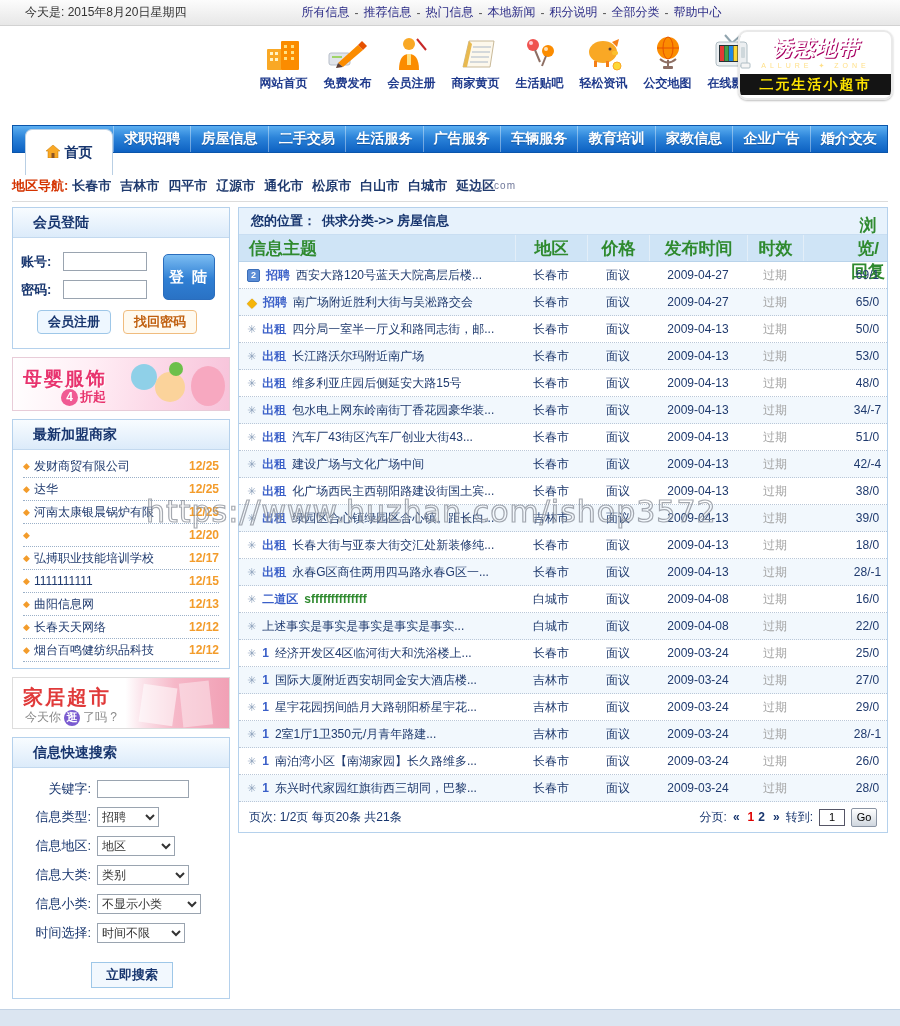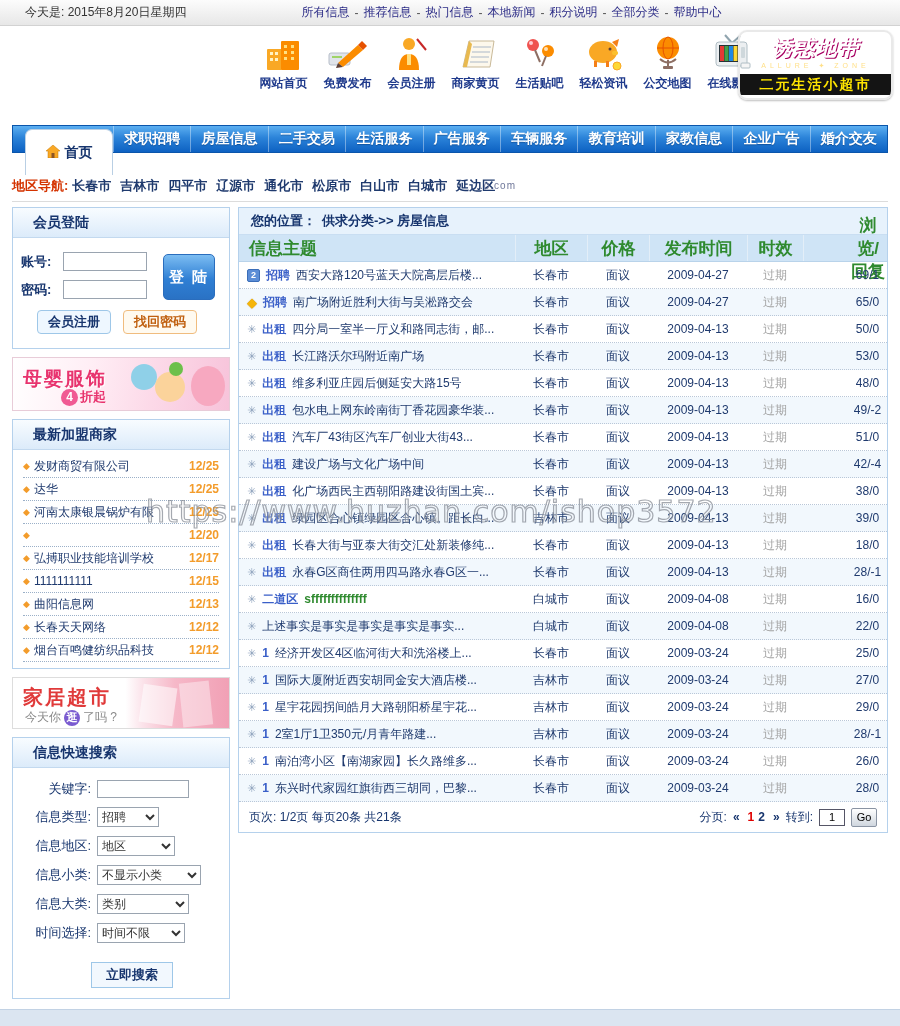--- a/index.html
+++ b/index.html
@@ -450,26 +450,26 @@
           </div>
           <div class="srow">
             <span class="slab">信息类型:</span>
             <select style="width: 62px;"><option>招聘</option></select>
           </div>
           <div class="srow">
             <span class="slab">信息地区:</span>
             <select style="width: 78px;"><option>地区</option></select>
           </div>
           <div class="srow">
+            <span class="slab">信息大类:</span>
+            <select style="width: 92px;"><option>类别</option></select>
+          </div>
+          <div class="srow">
             <span class="slab">信息小类:</span>
             <select style="width: 104px;"><option>不显示小类</option></select>
-          </div>
-          <div class="srow">
-            <span class="slab">信息大类:</span>
-            <select style="width: 92px;"><option>类别</option></select>
           </div>
           <div class="srow">
             <span class="slab">时间选择:</span>
             <select style="width: 88px;"><option>时间不限</option></select>
           </div>
         </div>
       <button class="search-submit">立即搜索</button>
     </div>
 
   </div>
@@ -551,21 +551,21 @@
         <div class="trow">
           <div class="c-title">
             <span class="ic-star">✳</span>
             <span class="tag">出租</span>
             <span class="ttl">包水电上网东岭南街丁香花园豪华装...</span>
           </div>
           <div class="c-region">长春市</div>
           <div class="c-price">面议</div>
           <div class="c-date">2009-04-13</div>
           <div class="c-status">过期</div>
-          <div class="c-views">49/-2</div>
+          <div class="c-views">34/-7</div>
         </div>
         <div class="trow">
           <div class="c-title">
             <span class="ic-star">✳</span>
             <span class="tag">出租</span>
             <span class="ttl">汽车厂43街区汽车厂创业大街43...</span>
           </div>
           <div class="c-region">长春市</div>
           <div class="c-price">面议</div>
           <div class="c-date">2009-04-13</div>

